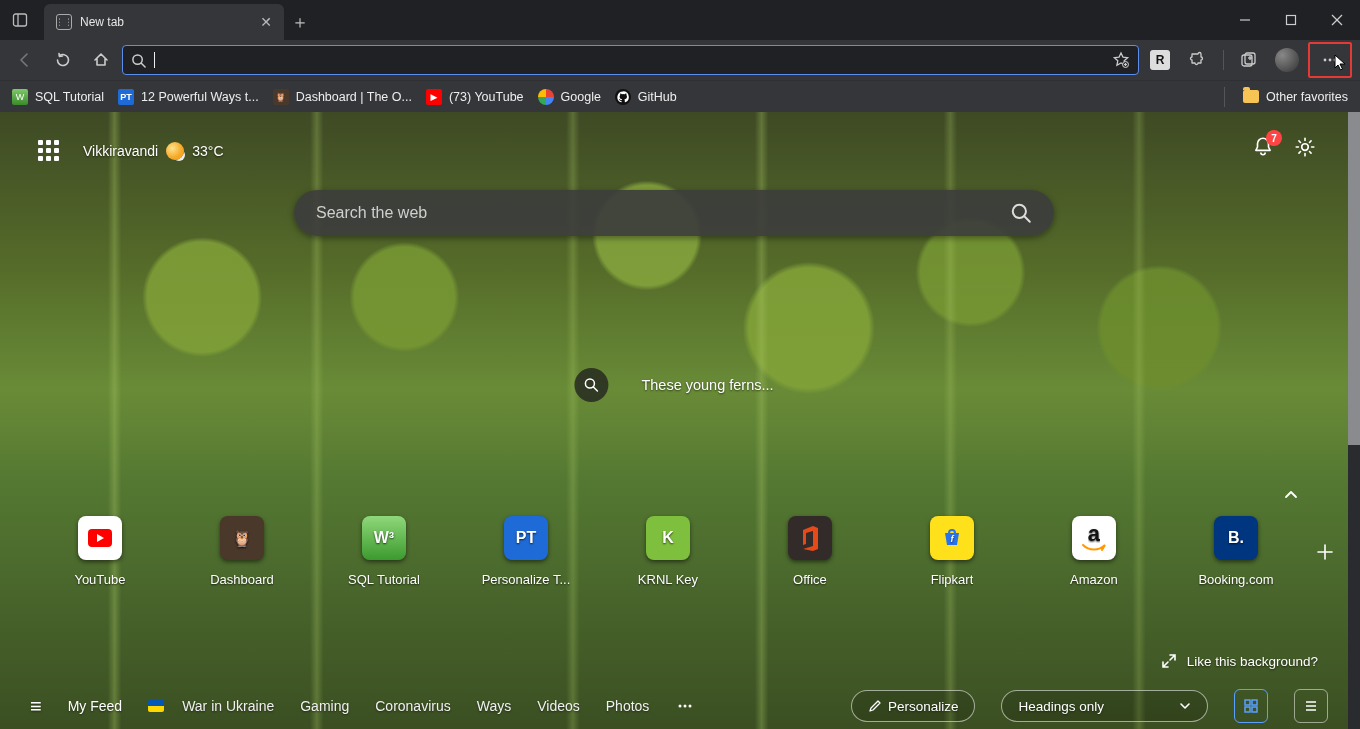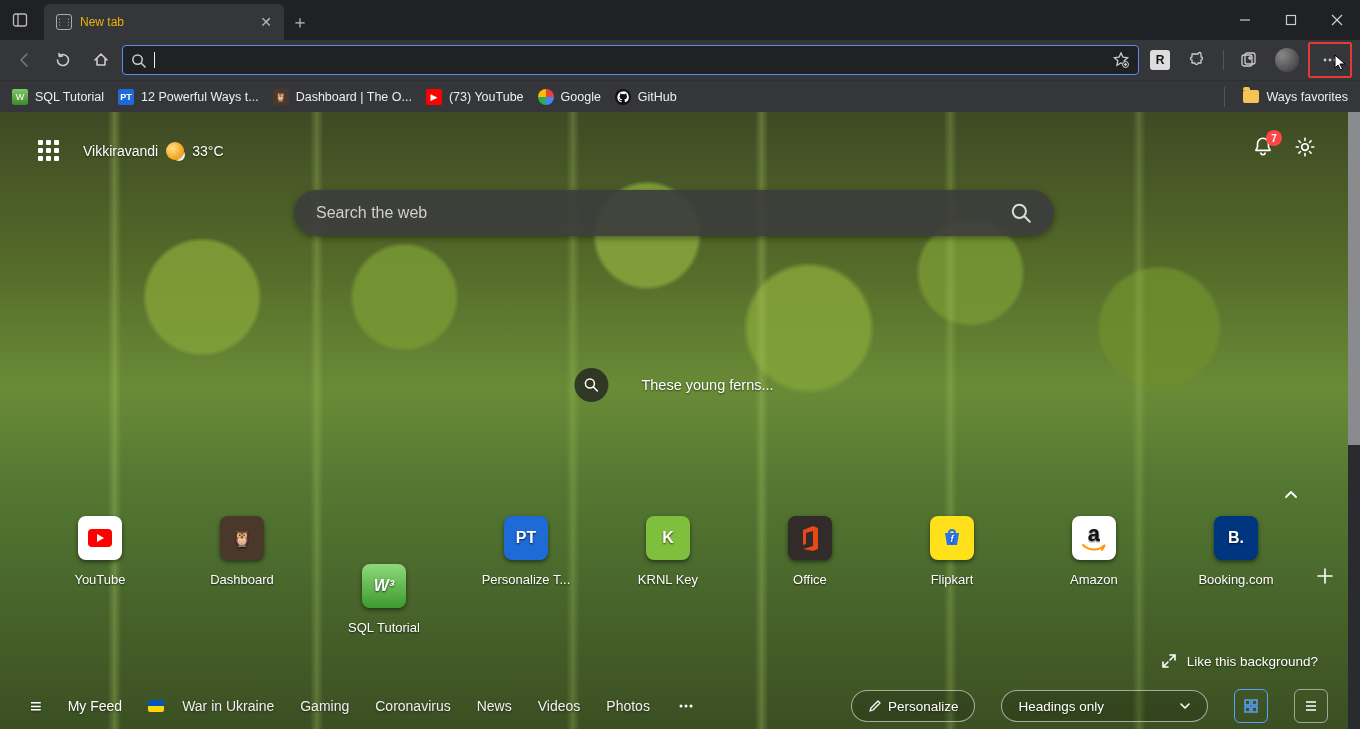--- a/index.html
+++ b/index.html
@@ -4,21 +4,21 @@
 <style>
   * { margin: 0; padding: 0; box-sizing: border-box; font-family: "Segoe UI", Arial, sans-serif; }
   body { width: 1360px; height: 729px; background: #202124; overflow: hidden; position: relative; color: #ddd; }
 
   
   .title-bar { height: 40px; display: flex; align-items: flex-start; }
   .vt-btn { width: 40px; height: 40px; display: flex; align-items: center; justify-content: center; color: #bbb; }
   .tabs { display: flex; align-items: center; height: 40px; padding-left: 4px; }
   .tab { display: flex; align-items: center; gap: 8px; background: #35363a; height: 36px; margin-top: 4px; padding: 0 12px; border-top-left-radius: 6px; border-top-right-radius: 6px; width: 240px; }
   .tab .tab-icon { width: 16px; height: 16px; border: 1px solid #aaa; border-radius: 3px; display: flex; align-items: center; justify-content: center; font-size: 9px; color: #aaa; }
-  .tab .tab-label { font-size: 12px; color: #eab308; flex: 1; white-space: nowrap; overflow: hidden; text-overflow: ellipsis; }
+  .tab .tab-label { font-size: 12px; color: #e5e5e5; flex: 1; white-space: nowrap; overflow: hidden; text-overflow: ellipsis; }
   .tab .tab-close { color: #bbb; font-size: 14px; }
   .new-tab-btn { width: 32px; height: 36px; margin-top: 4px; display: flex; align-items: center; justify-content: center; color: #bbb; font-size: 18px; }
   .title-spacer { flex: 1; }
   .win-controls { display: flex; }
   .win-btn { width: 46px; height: 40px; display: flex; align-items: center; justify-content: center; color: #ccc; }
   .win-btn svg { width: 12px; height: 12px; }
 
   
   .nav-bar { height: 40px; background: #35363a; display: flex; align-items: center; padding: 0 8px; gap: 4px; }
   .nav-btn { width: 34px; height: 34px; display: flex; align-items: center; justify-content: center; color: #bbb; border-radius: 4px; }
@@ -89,21 +89,21 @@
 
   .tiles-collapse { position: absolute; top: 368px; right: 42px; width: 30px; height: 30px; border-radius: 50%; display: flex; align-items: center; justify-content: center; color: #fff; }
 
   .tiles { position: absolute; top: 404px; left: 52%; transform: translateX(-50%); display: flex; gap: 66px; align-items: flex-start; }
   .tile { display: flex; flex-direction: column; align-items: center; gap: 12px; width: 76px; color: #fff; font-size: 13px; text-shadow: 0 1px 2px rgba(0,0,0,0.7); }
   .tile .tile-ic { width: 44px; height: 44px; border-radius: 8px; display: flex; align-items: center; justify-content: center; font-weight: bold; font-size: 16px; box-shadow: 0 2px 4px rgba(0,0,0,0.5); }
   .tile span { white-space: nowrap; overflow: hidden; text-overflow: ellipsis; max-width: 96px; text-align: center; }
   .yt { background: #fff; color: #f00; }
   .yt svg { fill: #f00; }
   .dash { background: #4a382a; }
-  .sql { background: linear-gradient(#8fd87a,#3c9a2e); color: #fff; font-style: italic; margin-top: 48px;}
+  .sql { background: linear-gradient(#8fd87a,#3c9a2e); color: #fff; }
   .pt { background: #1e6ad6; color: #fff; }
   .krn { background: #7fbf3e; color: #fff; }
   .off { background: #332a2a; color: #e64a19; }
   .fk  { background: #ffe11b; }
   .amz { background: #fff; color: #111; font-size: 20px; }
   .boo { background: #003580; color: #fff; }
   .add-tile { width: 30px; height: 30px; color: #fff; display: flex; align-items: center; justify-content: center; align-self: center; margin-left: -30px; }
 
   .like-bg { position: absolute; right: 30px; bottom: 60px; display: flex; align-items: center; gap: 10px; color: #fff; font-size: 13.5px; text-shadow: 0 1px 2px rgba(0,0,0,0.6); }
 
@@ -258,21 +258,21 @@
       <svg width="12" height="12" viewBox="0 0 16 16">
           <path fill="#fff" d="M8 .5a7.5 7.5 0 00-2.4 14.6c.4.1.5-.2.5-.4v-1.4c-2.1.5-2.5-1-2.5-1-.3-.9-.8-1.1-.8-1.1-.7-.5.1-.5.1-.5.8.1 1.2.8 1.2.8.7 1.2 1.8.8 2.3.6.1-.5.3-.8.5-1-1.7-.2-3.4-.8-3.4-3.7 0-.8.3-1.5.8-2-.1-.2-.3-1 .1-2 0 0 .6-.2 2.1.8a7.3 7.3 0 013.8 0c1.5-1 2.1-.8 2.1-.8.4 1 .2 1.8.1 2 .5.5.8 1.2.8 2 0 2.9-1.7 3.5-3.4 3.7.3.2.5.7.5 1.4v2.1c0 .2.1.5.5.4A7.5 7.5 0 008 .5z"></path>
         </svg>
     </div>
     <span>GitHub</span>
   </div>
   <div class="bm-spacer"></div>
   <span class="sep"></span>
   <div class="other-fav">
     <div class="folder-icon"></div>
-    <span>Ways favorites</span>
+    <span>Other favorites</span>
   </div>
 </div>
 
 <div class="content-wrap">
 <div class="ntp">
   <div class="bg-img"></div>
   <div class="bg-stems"></div>
 
   <div class="ntp-header">
     <div class="app-launcher">
@@ -416,21 +416,21 @@
           <span class="ua-flag"></span>
           <span>War in Ukraine</span>
         </span>
     <span class="feed-item">
           <span>Gaming</span>
         </span>
     <span class="feed-item">
           <span>Coronavirus</span>
         </span>
     <span class="feed-item">
-          <span>News</span>
+          <span>Ways</span>
         </span>
     <span class="feed-item">
           <span>Videos</span>
         </span>
     <span class="feed-item">
           <span>Photos</span>
         </span>
     <span>
       <svg width="20" height="20" viewBox="0 0 20 20">
             <circle cx="5" cy="10" r="1.5" fill="#fff"></circle>

